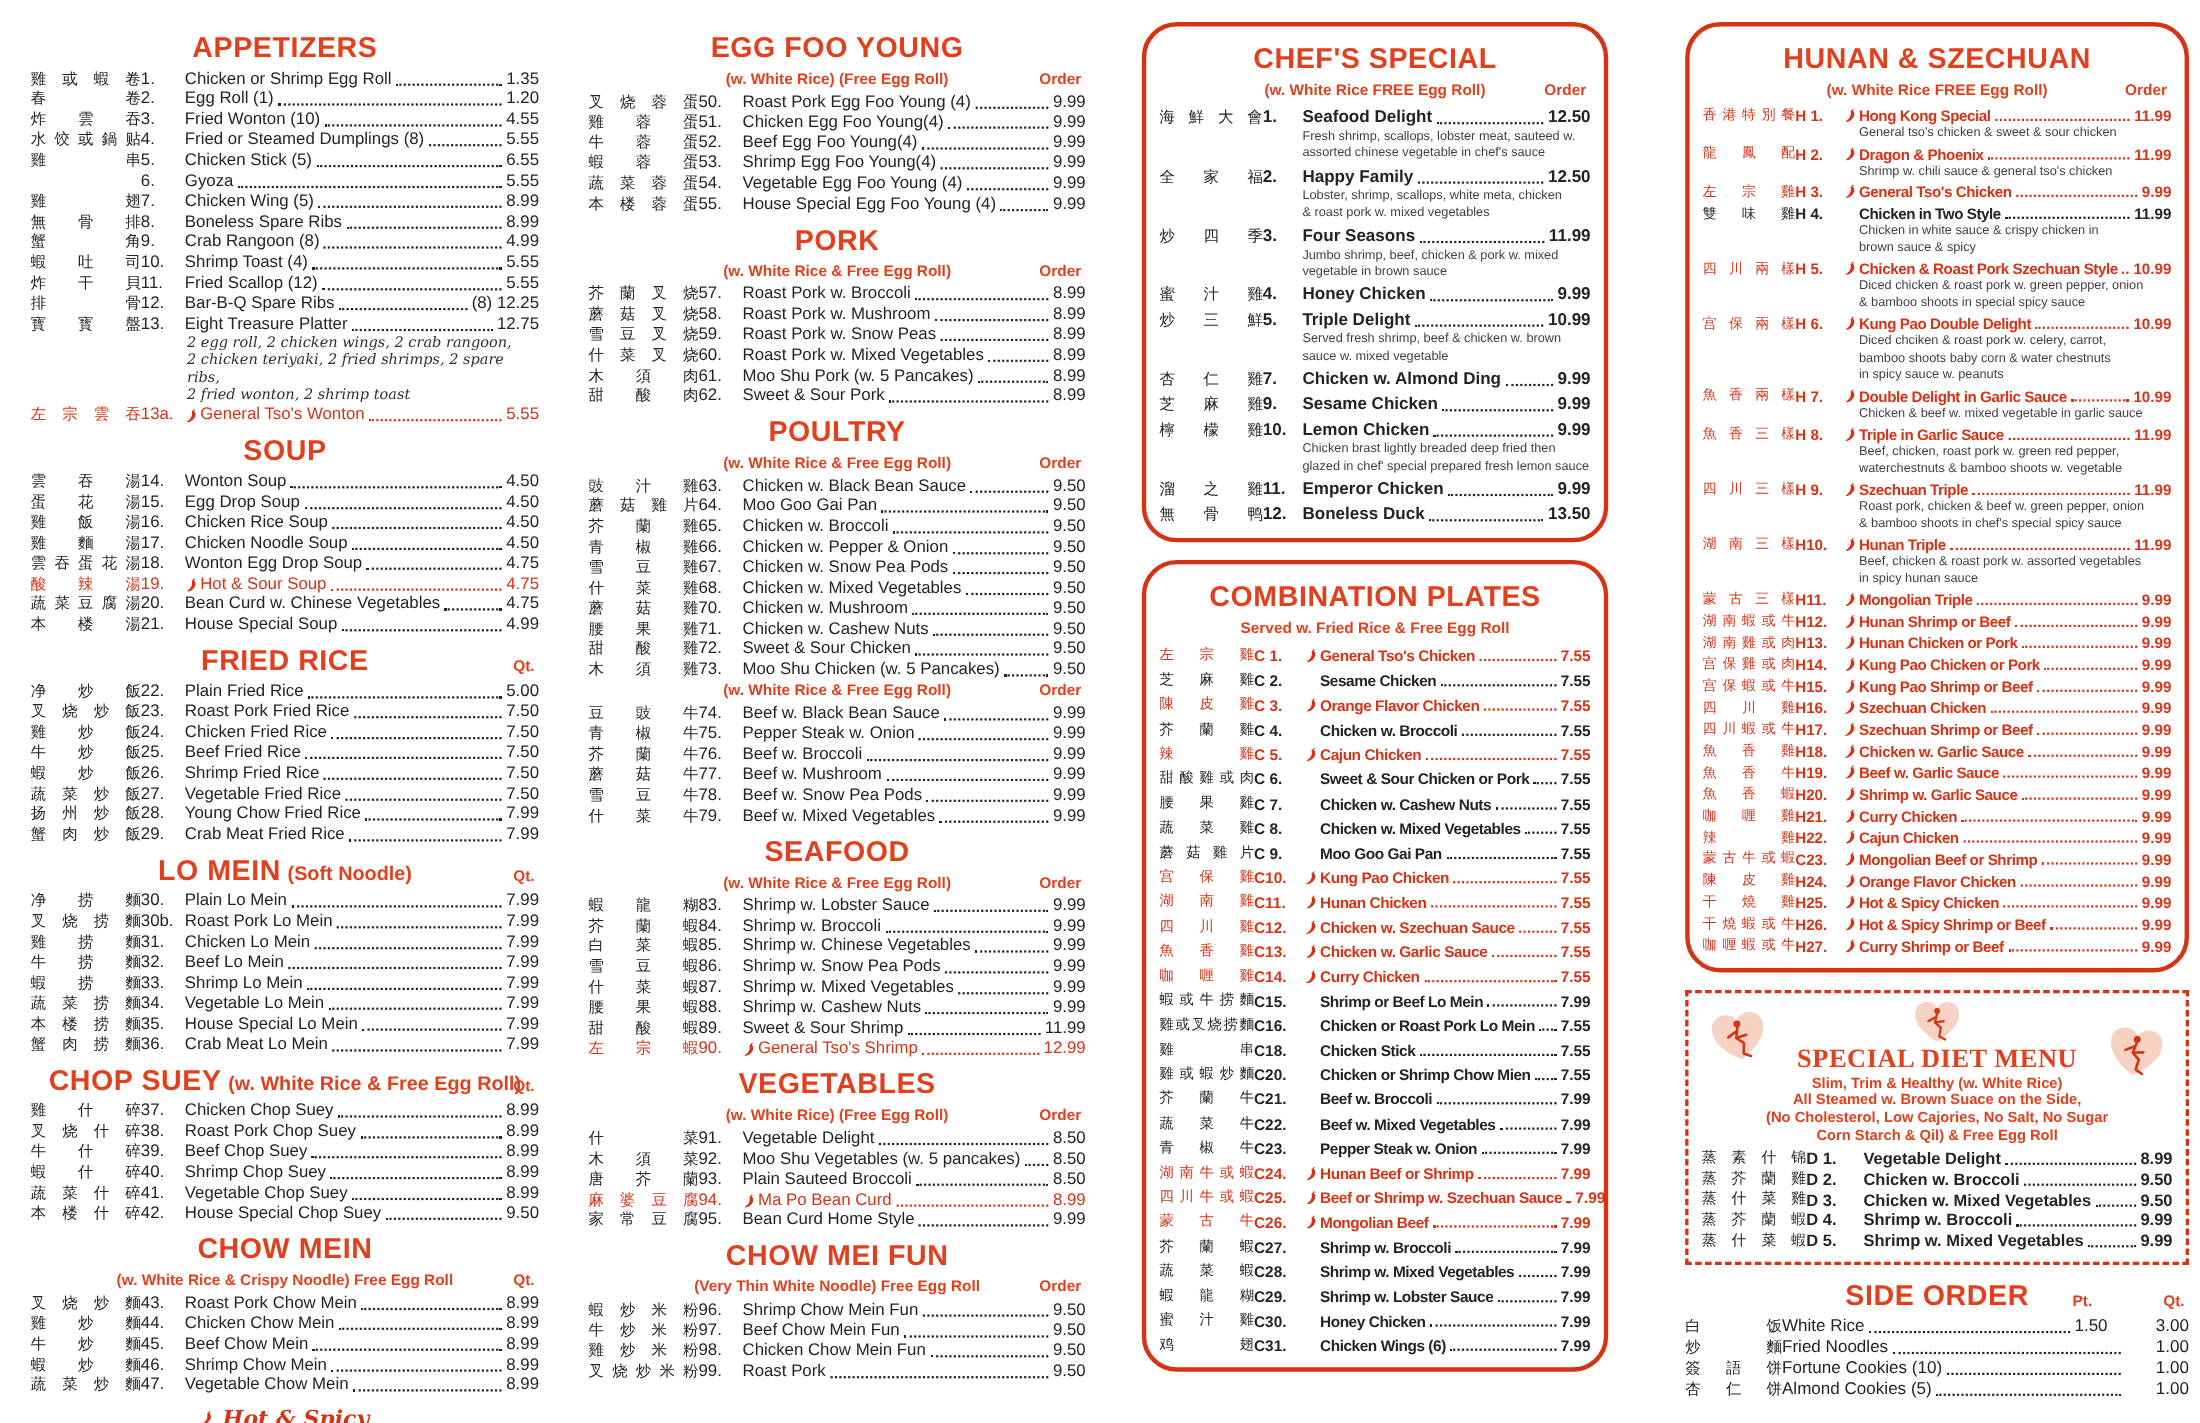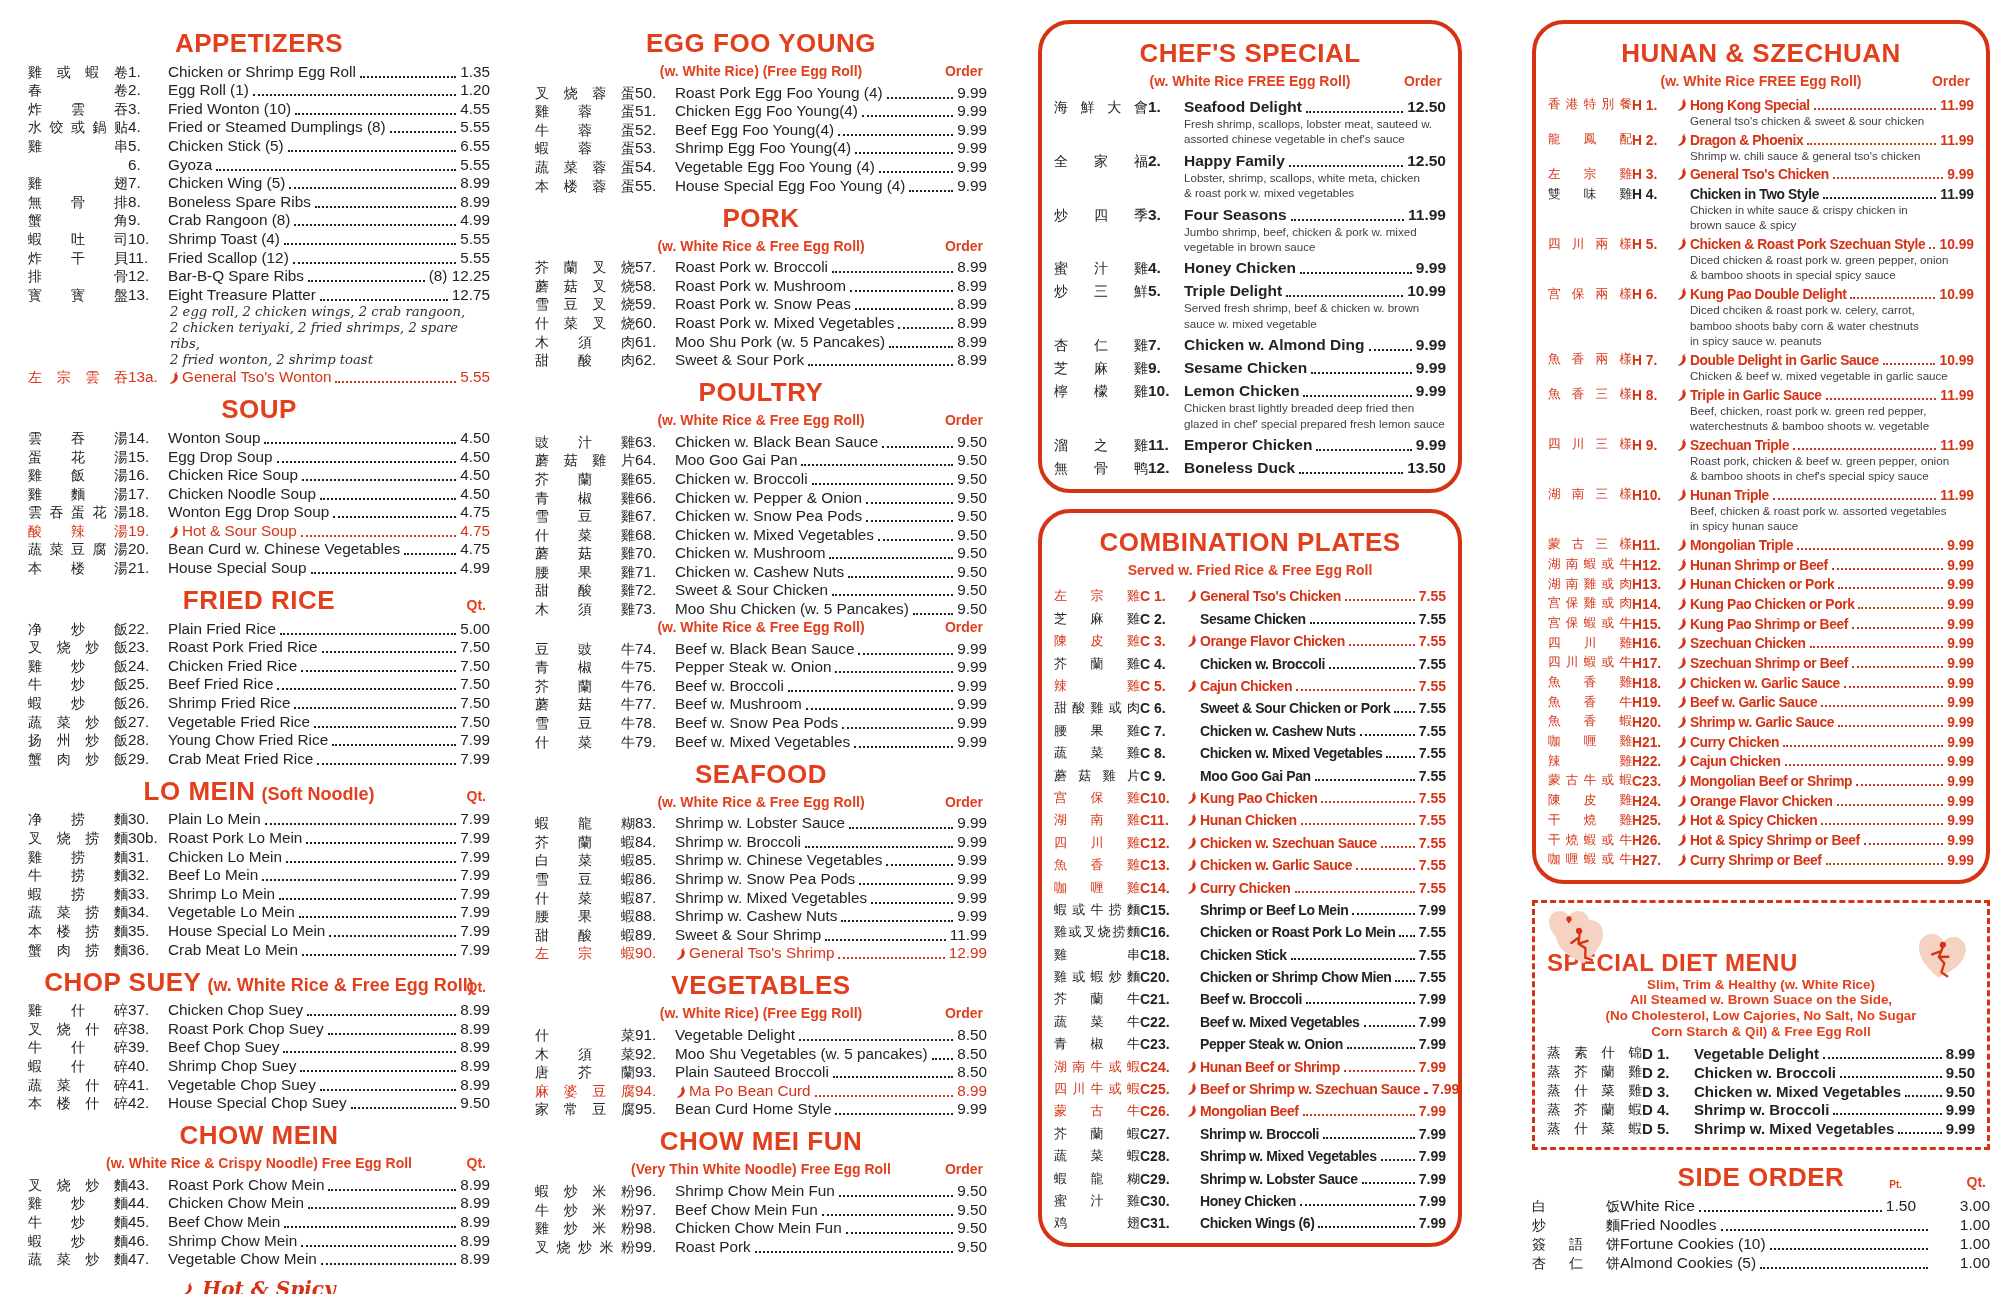--- a/index.html
+++ b/index.html
@@ -8,21 +8,21 @@
   .col { position:absolute; top:0; padding-top:20px; }
   [data-name="menu-column-1"] { left:28px;  width:462px; }
   [data-name="menu-column-2"] { left:535px; width:452px; }
   [data-name="menu-column-3"] { left:1038px; width:424px; }
   [data-name="menu-column-4"] { left:1532px; width:458px; }
 
   .title-line { position:relative; text-align:center; margin:8px 0 3px; }
   .title { font-size:26px; font-weight:700; color:#e2401d; letter-spacing:.5px; }
   .suffix { font-size:18px; font-weight:700; color:#e2401d; margin-left:6px; }
   .right-label { position:absolute; right:4px; bottom:3px; font-size:14px; font-weight:700; color:#e2401d; }
-  .pt-label { position:absolute; right:88px; bottom:3px; font-size:10px; font-weight:700; color:#e2401d; }
+  .pt-label { position:absolute; right:88px; bottom:3px; font-size:14px; font-weight:700; color:#e2401d; }
   .subtitle-line { position:relative; text-align:center; color:#e2401d; font-weight:700;
     font-size:14px; margin-bottom:3px; line-height:18px; }
   .subtitle-line .right-label { bottom:0; }
 
   .row { display:flex; align-items:flex-end; color:#232323; }
   .row.red { color:#d63315; }
   .cn { flex:none; display:flex; justify-content:space-between; font-family:"DejaVu Serif", serif;
     font-size:14px; font-weight:400; line-height:1; padding-bottom:2px; }
   .num { flex:none; }
   .chili { flex:none; width:14px; color:#d63315; display:flex; align-items:flex-end; padding-bottom:2px; }
@@ -70,21 +70,21 @@
   .price-pt { margin-right:16px; }
   .price-qt { width:58px; text-align:right; }
 
   .box-solid { border:4px solid #d63315; border-radius:32px; padding:6px 12px 12px; margin-bottom:16px; }
   .box-dashed { border:3.5px dashed #d63315; padding:4px 12px 10px; margin-bottom:12px; position:relative; }
 
   .footer-script { display:flex; justify-content:center; align-items:center; gap:6px; margin-top:9px;
     color:#d63315; font-family:"DejaVu Serif", serif; font-style:italic; font-weight:700; font-size:20px; }
   .footer-script .chili { width:14px; }
 
-  .diet-header { position:relative; text-align:left; padding-top:2px; }
+  .diet-header { position:relative; text-align:center; padding-top:2px;font-family:Liberation Serif, serif; }
   .heart { display:inline-block; }
   .heart svg { width:52px; height:47px; }
   .heart-center svg { width:44px; height:40px; }
   .heart-left { position:absolute; left:8px; top:12px; transform:rotate(-8deg); }
   .heart-right { position:absolute; right:8px; top:26px; transform:rotate(8deg); }
   .diet-title { font-size:24px; font-weight:700; color:#e2401d; letter-spacing:.5px; margin-top:-4px; }
   .diet-sub { text-align:center; color:#e2401d; font-weight:700; font-size:13.4px; line-height:15.6px; }
   .sec-diet .rows { margin-top:4px; }
 </style>
 </head>

